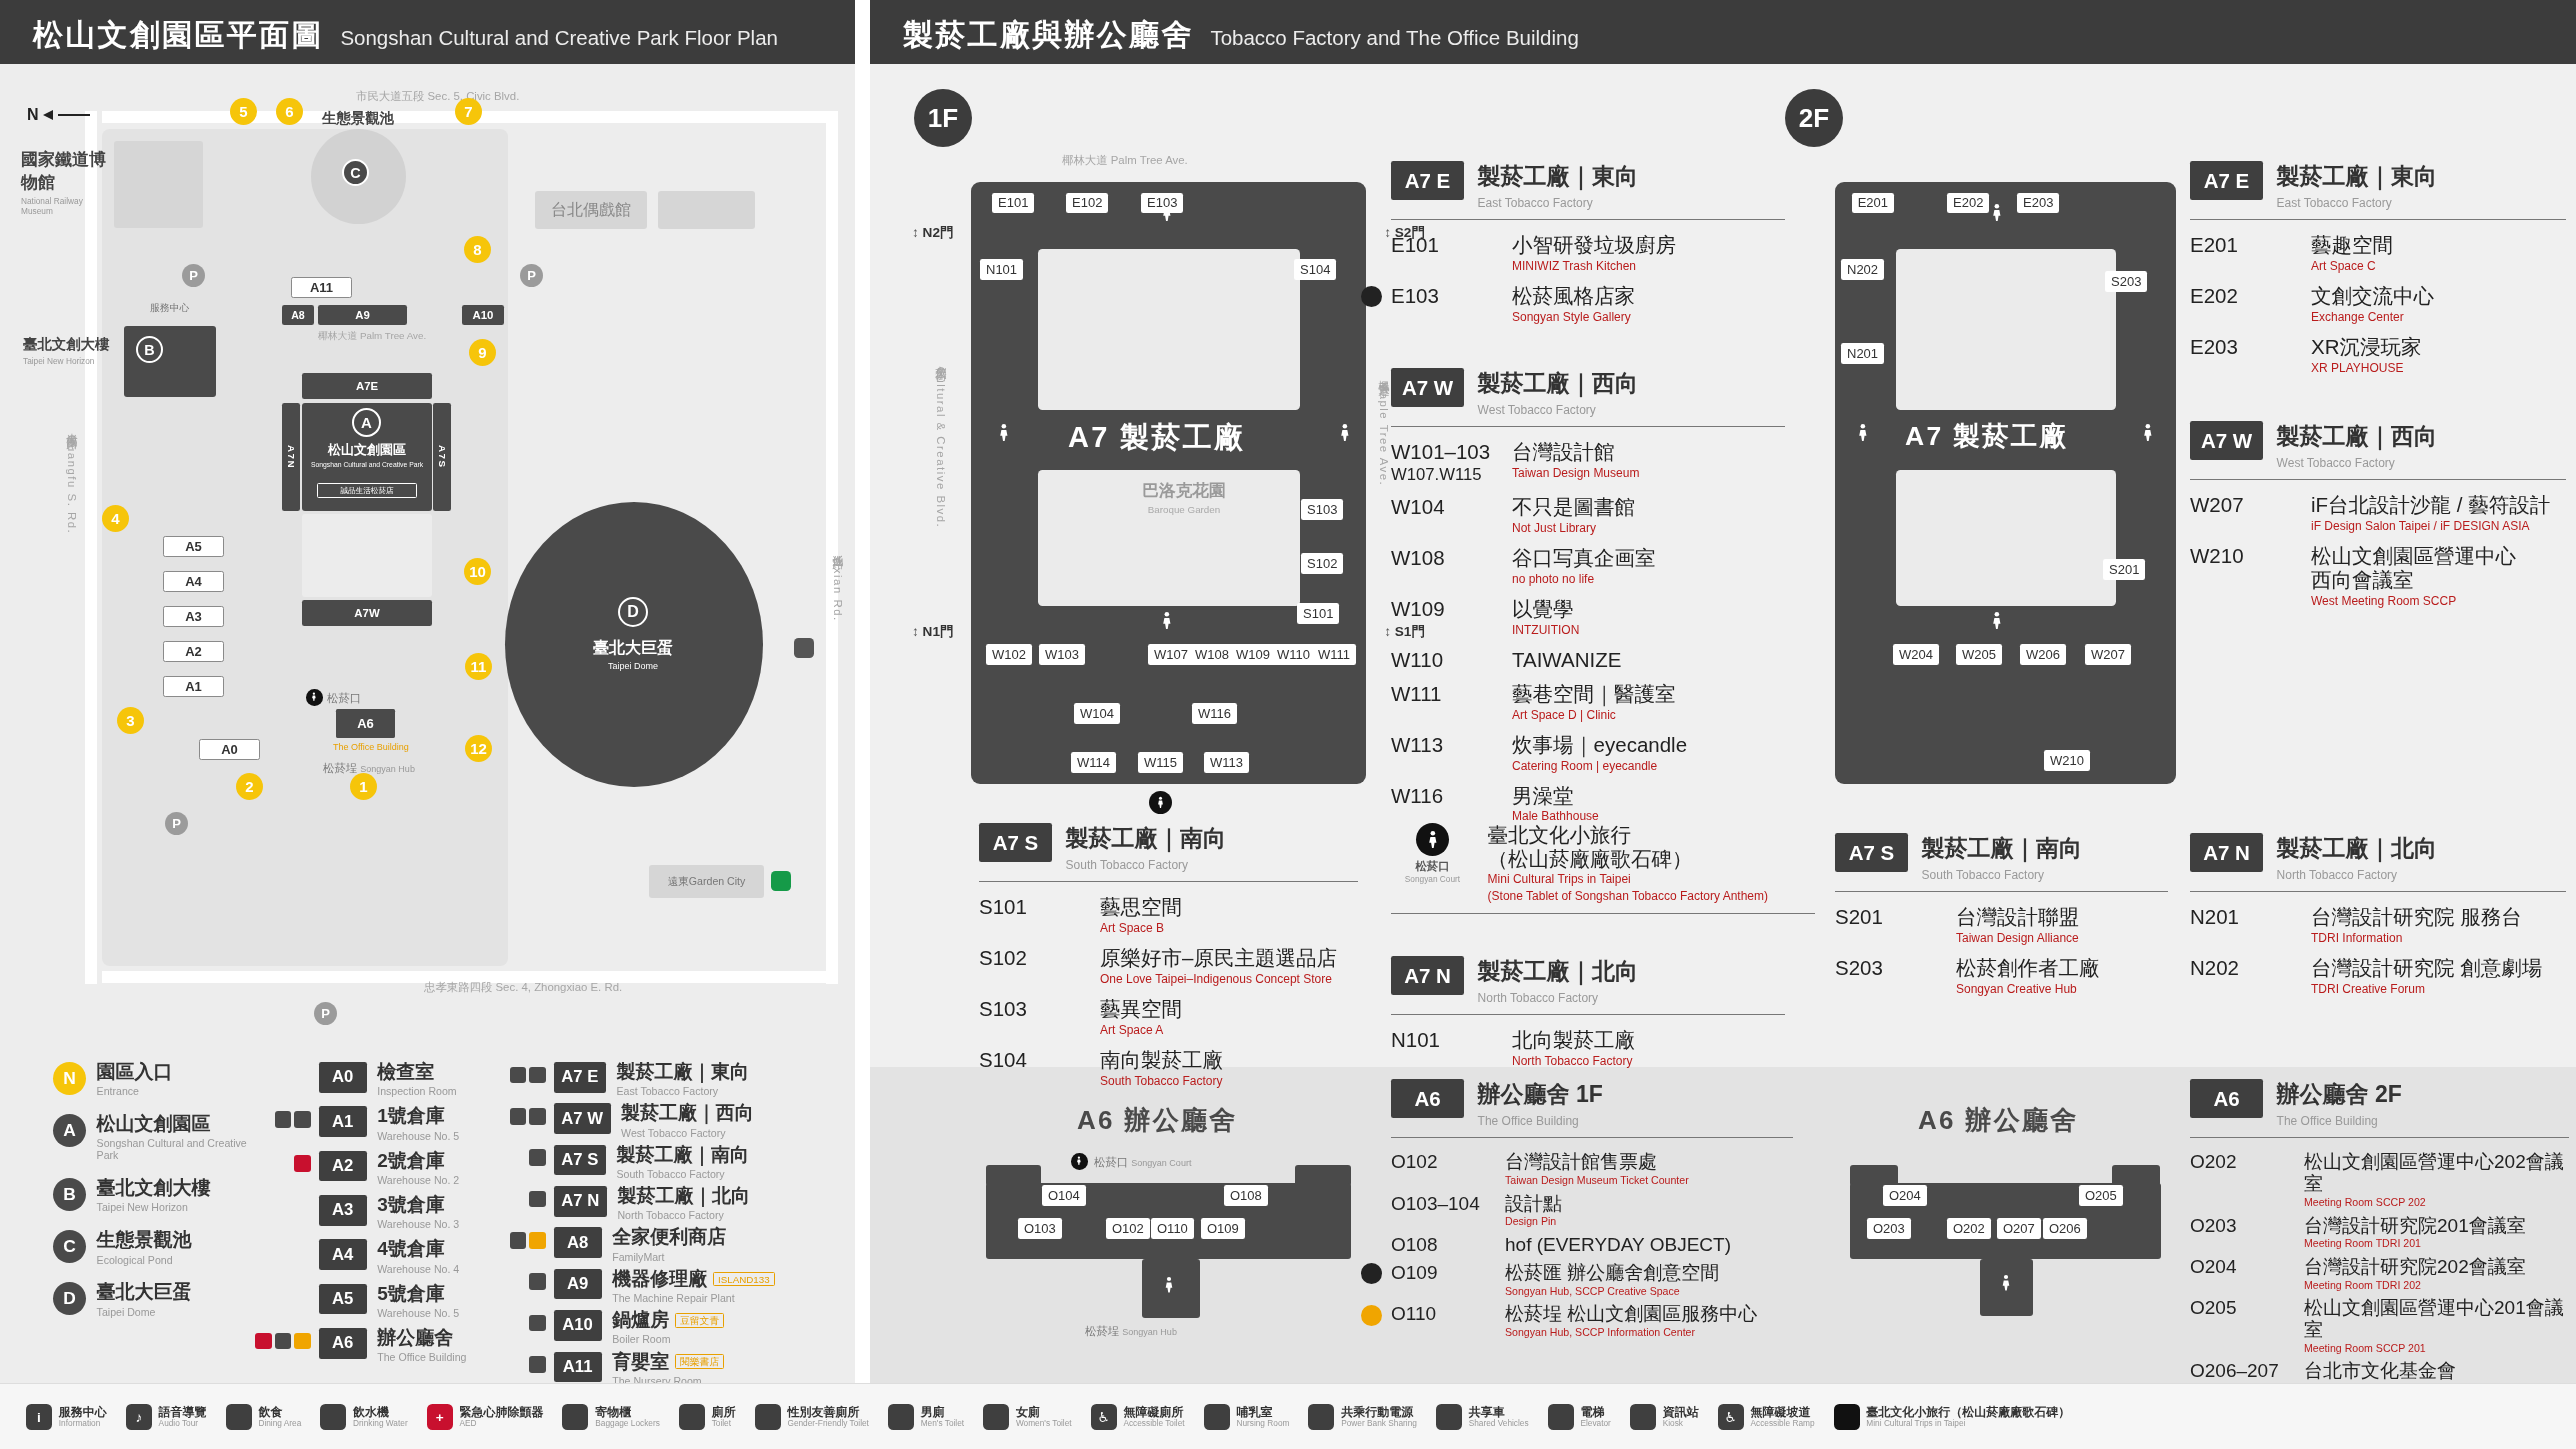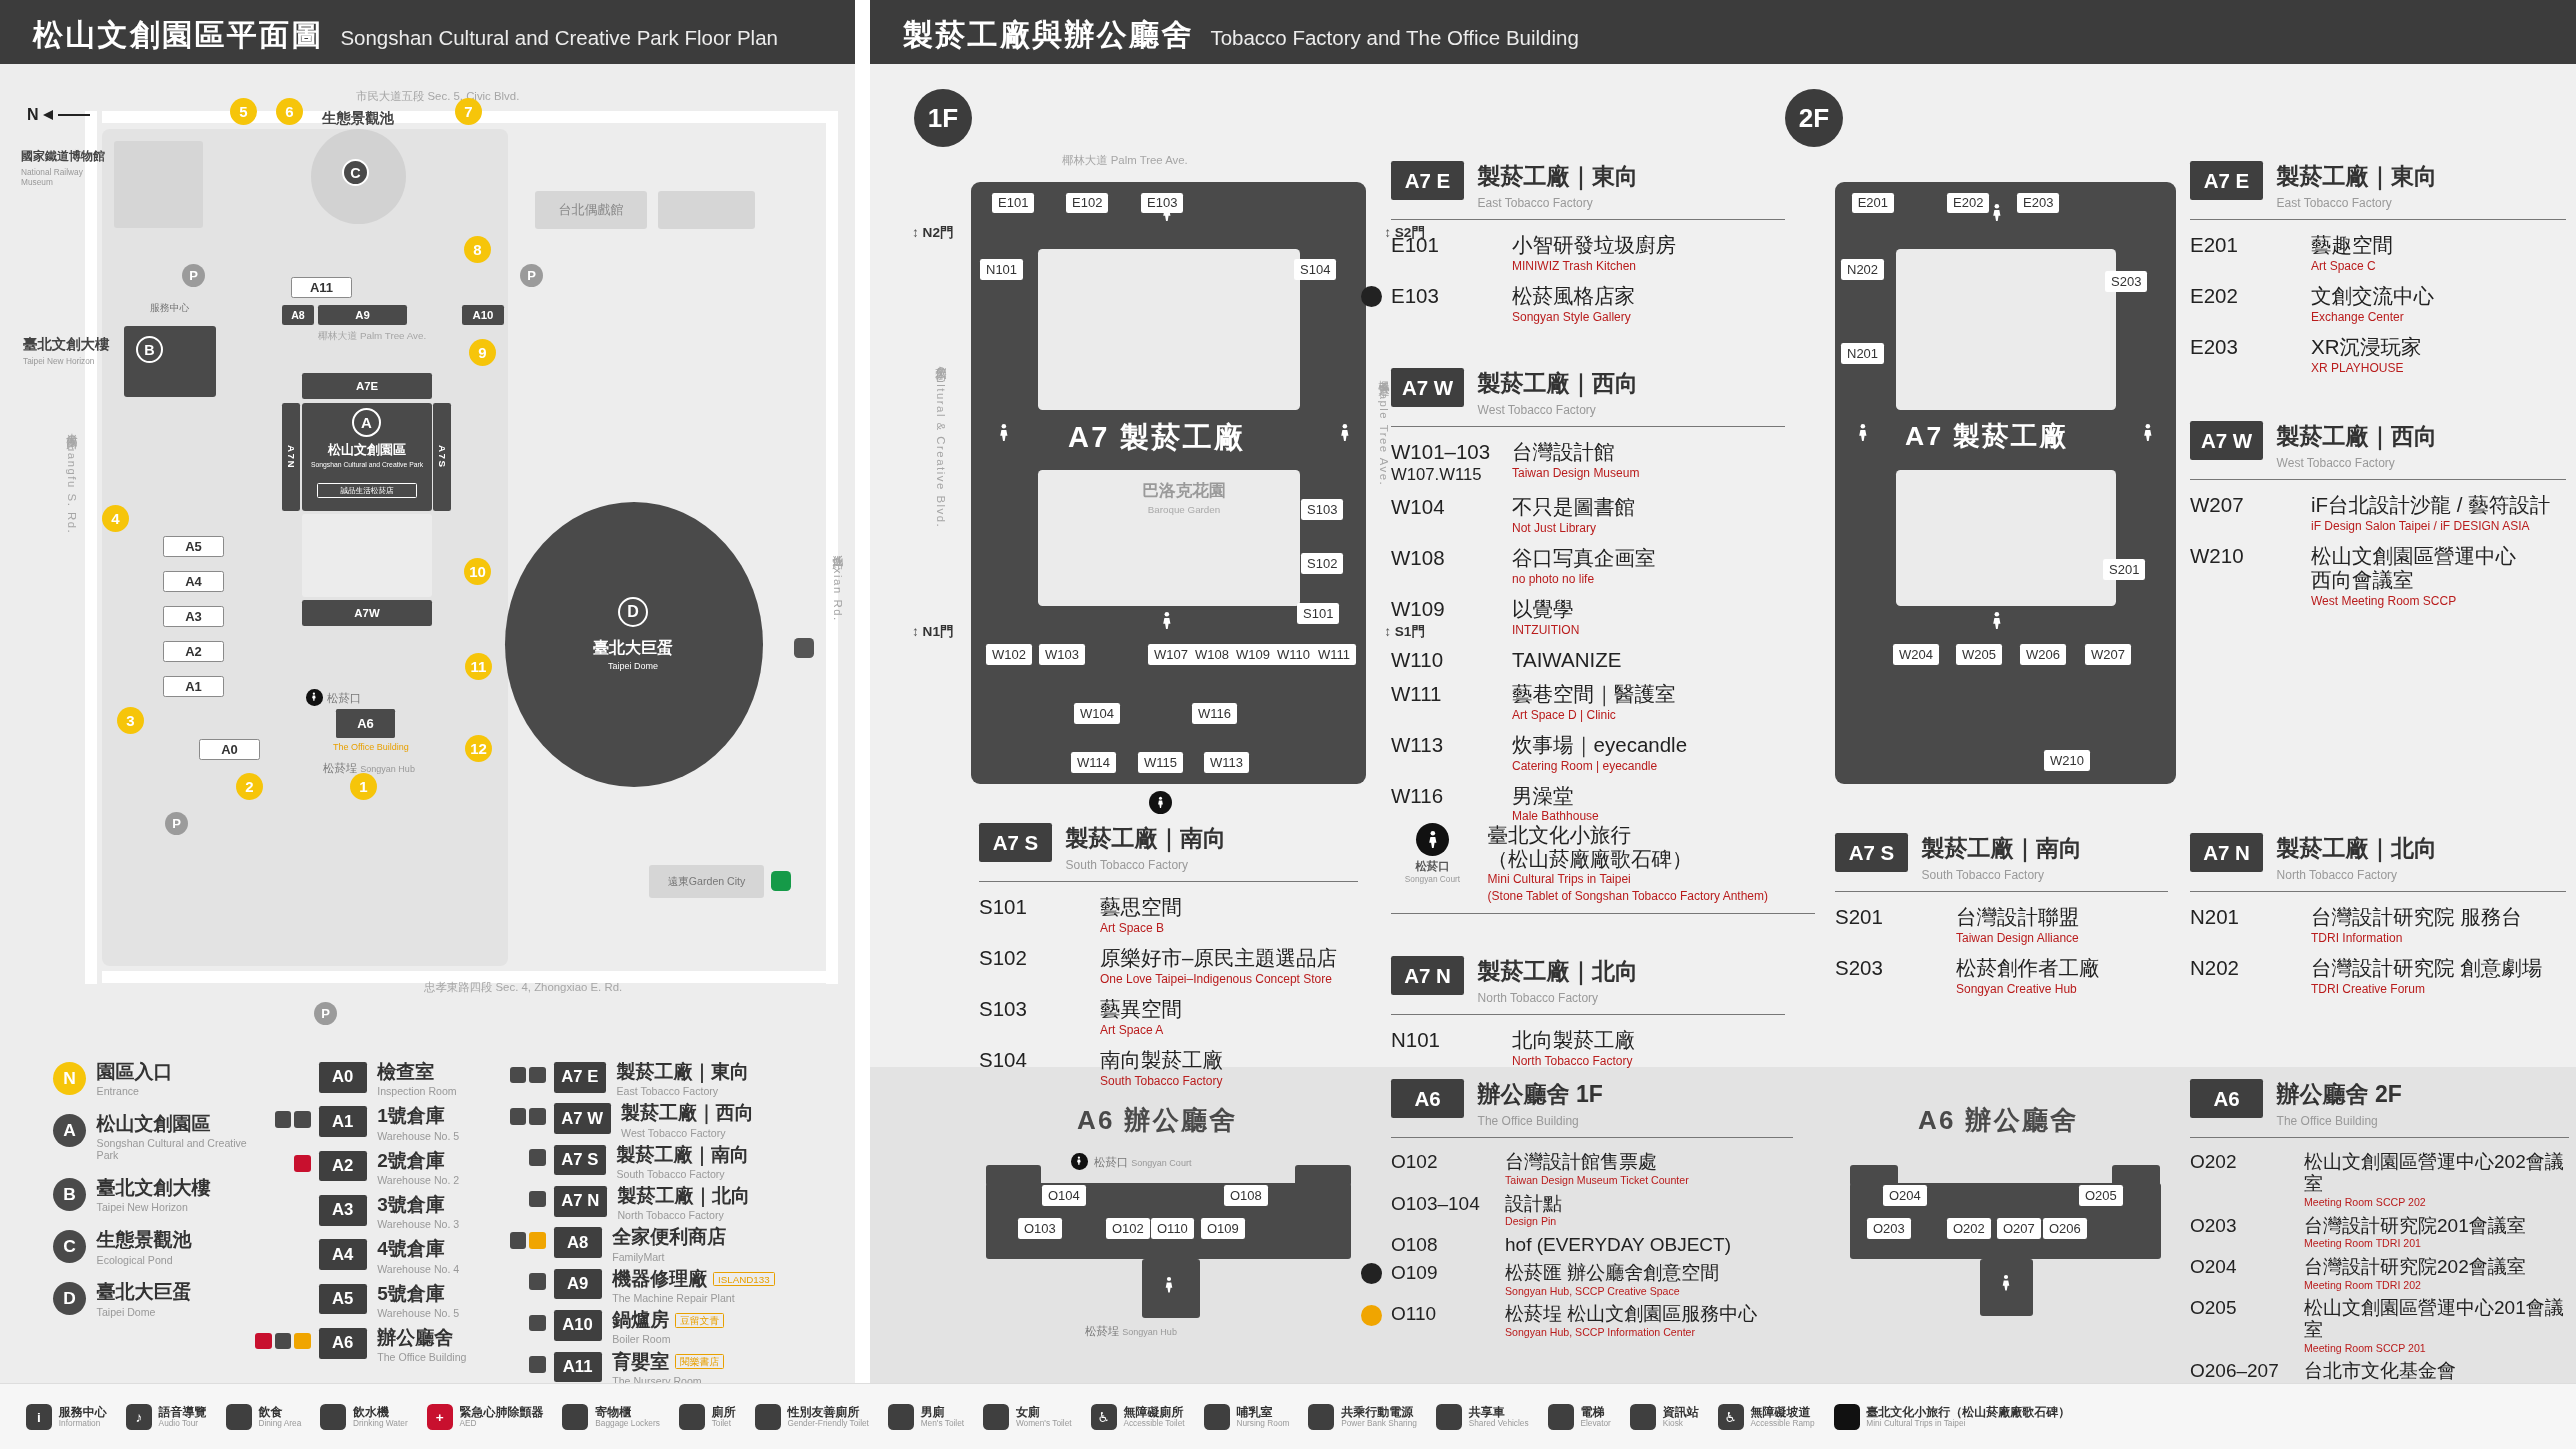--- a/index.html
+++ b/index.html
@@ -8,21 +8,21 @@
 
 .hdr{position:absolute;top:0;height:64px;background:#3c3c3c;color:#fff;display:flex;align-items:baseline;padding:15px 33px;gap:16.7px}
 .hdr-zh{font-size:30px;font-weight:bold;letter-spacing:2.3px}
 .hdr-en{font-size:20.5px;color:#ececec}
 #panel-divider{position:absolute;left:855px;top:0;width:15px;height:1383px;background:#fff}
 #right-bg{position:absolute;left:870px;top:64px;width:1706px;height:1003px;background:#f0f0f0}
 #a6-band{position:absolute;left:870px;top:1067px;width:1706px;height:316px;background:#e3e3e3}
 
 .park{position:absolute;background:#e3e3e3;border-radius:7.6px}
 .road{position:absolute;background:#fff}
-.gblock{position:absolute;background:#d6d6d6;border-radius:3px;display:flex;align-items:center;justify-content:center;color:#888;font-size:13px}
+.gblock{position:absolute;background:#d6d6d6;border-radius:3px;display:flex;align-items:center;justify-content:center;color:#888;font-size:16px}
 .dblock{position:absolute;background:#4a4a4a;border-radius:3px}
 .dbar{position:absolute;background:#4a4a4a;border-radius:2.3px;color:#fff;font-weight:bold;font-size:11.4px;display:flex;align-items:center;justify-content:center}
 .vbar{position:absolute;background:#4a4a4a;border-radius:2.3px;color:#fff;font-weight:bold;font-size:9.8px;display:flex;align-items:center;justify-content:center;writing-mode:vertical-rl;letter-spacing:1.5px}
 .mchip{position:absolute;width:61px;background:#fff;border:1.5px solid #8a8a8a;border-radius:2.3px;color:#333;font-size:13px;font-weight:bold;text-align:center;padding:3px 0;line-height:1}
 .pin{position:absolute;border-radius:50%;background:#4a4a4a;border:2.3px solid #fff;color:#fff;font-weight:bold;display:flex;align-items:center;justify-content:center}
 .entrance{position:absolute;width:27px;height:27px;border-radius:50%;background:#f6c50a;color:#fff;font-weight:bold;font-size:15px;display:flex;align-items:center;justify-content:center}
 .pcircle{position:absolute;width:23px;height:23px;border-radius:50%;background:#9b9b9b;color:#fff;font-weight:bold;font-size:13px;display:flex;align-items:center;justify-content:center}
 .street-h{position:absolute;font-size:11.4px;color:#a6a6a6;white-space:nowrap}
 .street-v{position:absolute;writing-mode:vertical-rl;font-size:11.4px;color:#a6a6a6;letter-spacing:1.5px}
 .map-lab-zh{font-size:14.4px;font-weight:bold;color:#444;display:block}
@@ -123,21 +123,21 @@
 </div>
 
 <div class="street-h" style="left:356px;top:89px">市民大道五段 Sec. 5, Civic Blvd.</div>
 <div class="street-v" style="left:64px;top:424px">光復南路 Guangfu S. Rd.</div>
 <div class="street-v" style="left:830px;top:546px">逸仙路 Yixian Rd.</div>
 <div class="street-h" style="left:424px;top:980px">忠孝東路四段 Sec. 4, Zhongxiao E. Rd.</div>
 <div class="street-h" style="left:318px;top:330px;font-size:9.8px">椰林大道 Palm Tree Ave.</div>
 
 <div class="gblock" style="left:114px;top:141px;width:89px;height:87px"></div>
 <div style="position:absolute;left:21px;top:148px;width:89px">
-  <span class="map-lab-zh" style="font-size:12px">國家鐵道博物館</span>
+  <span class="map-lab-zh" style="font-size:17px">國家鐵道博物館</span>
   <span class="map-lab-en">National Railway Museum</span>
 </div>
 
 <div style="position:absolute;left:309px;top:109px;width:98px;text-align:center">
   <span class="map-lab-zh">生態景觀池</span>
 </div>
 <div style="position:absolute;left:311px;top:129px;width:95px;height:95px;border-radius:50%;background:#d2d2d2"></div>
 <div class="pin" style="left:342px;top:159px;width:27px;height:27px;font-size:14.4px">C</div>
 
 <div class="gblock" style="left:535px;top:191px;width:112px;height:38px">台北偶戲館</div>

